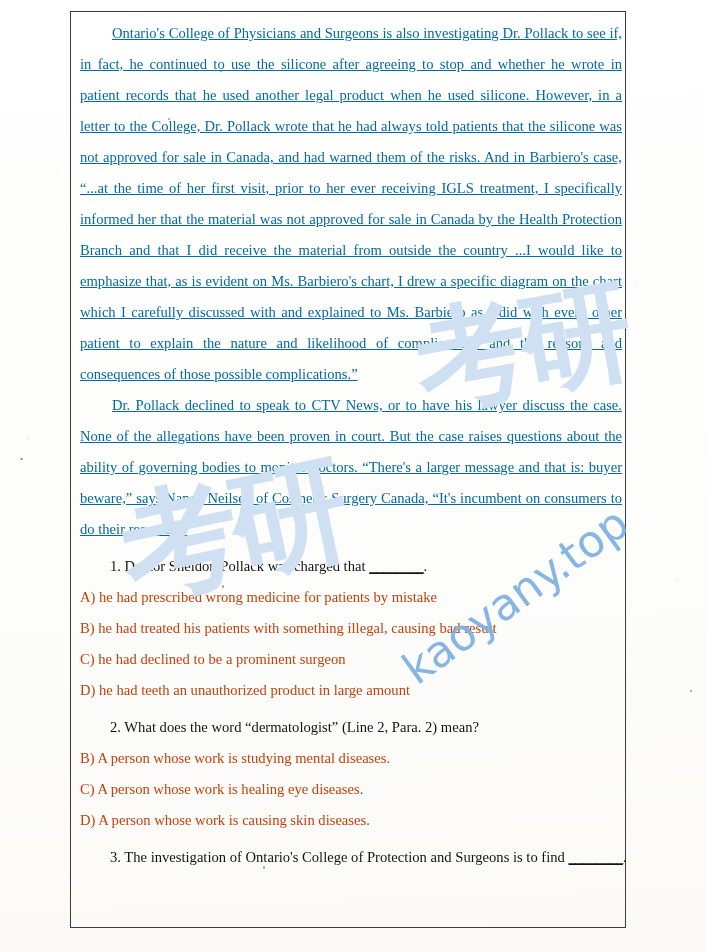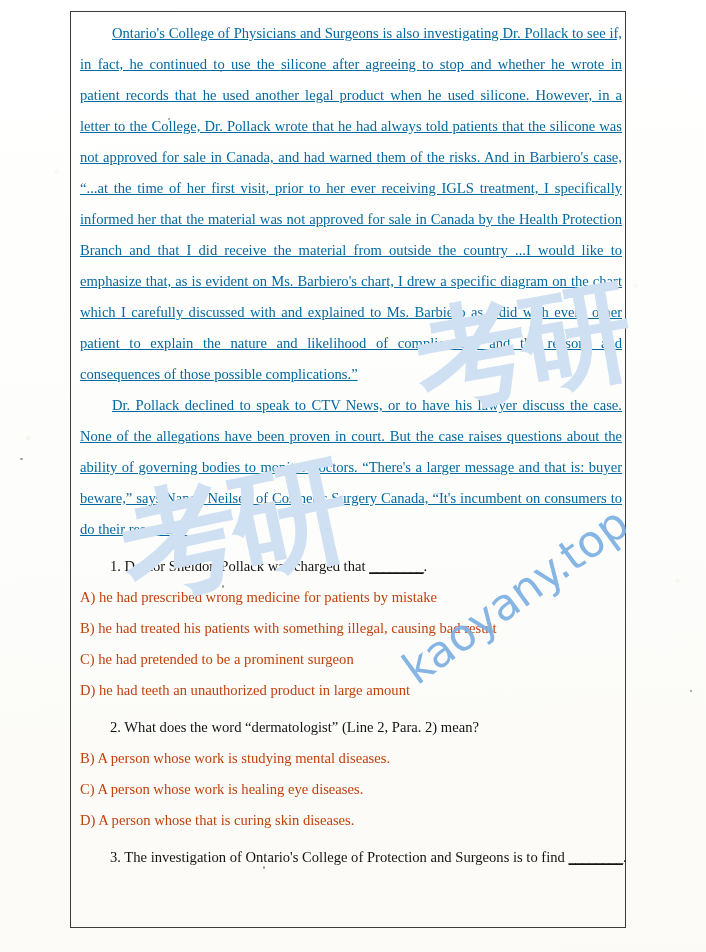--- a/index.html
+++ b/index.html
@@ -167,32 +167,32 @@
   <p class="para">Dr. Pollack declined to speak to CTV News, or to have his lawyer discuss the case. None of the allegations have been proven in court. But the case raises questions about the ability of governing bodies to monitor doctors. “There's a larger message and that is: buyer beware,” says Nancy Neilsen of Cosmetic Surgery Canada, “It's incumbent on consumers to do their research.”</p>
 
   <div class="q-block">
     <div class="q-stem">
       <span>1.</span>
       <span>Doctor Sheldon Pollack was charged that</span>
       <span class="blank">________</span><span>.</span>
     </div>
     <div class="q-opt">A) he had prescribed wrong medicine for patients by mistake</div>
     <div class="q-opt">B) he had treated his patients with something illegal, causing bad result</div>
-    <div class="q-opt">C) he had pretended to be a prominent surgeon</div>
+    <div class="q-opt">C) he had declined to be a prominent surgeon</div>
     <div class="q-opt">D) he had teeth an unauthorized product in large amount</div>
   </div>
 
   <div class="q-block">
     <div class="q-stem">
       <span>2.</span>
       <span>What does the word “dermatologist” (Line 2, Para. 2) mean?</span>
     </div>
     <div class="q-opt">B) A person whose work is studying mental diseases.</div>
     <div class="q-opt">C) A person whose work is healing eye diseases.</div>
-    <div class="q-opt">D) A person whose that is curing skin diseases.</div>
+    <div class="q-opt">D) A person whose work is causing skin diseases.</div>
   </div>
 
   <div class="q-block">
     <div class="q-stem">
       <span>3.</span>
       <span>The investigation of Ontario's College of Protection and Surgeons is to find</span>
       <span class="blank">________</span><span>.</span>
     </div>
   </div>
 

